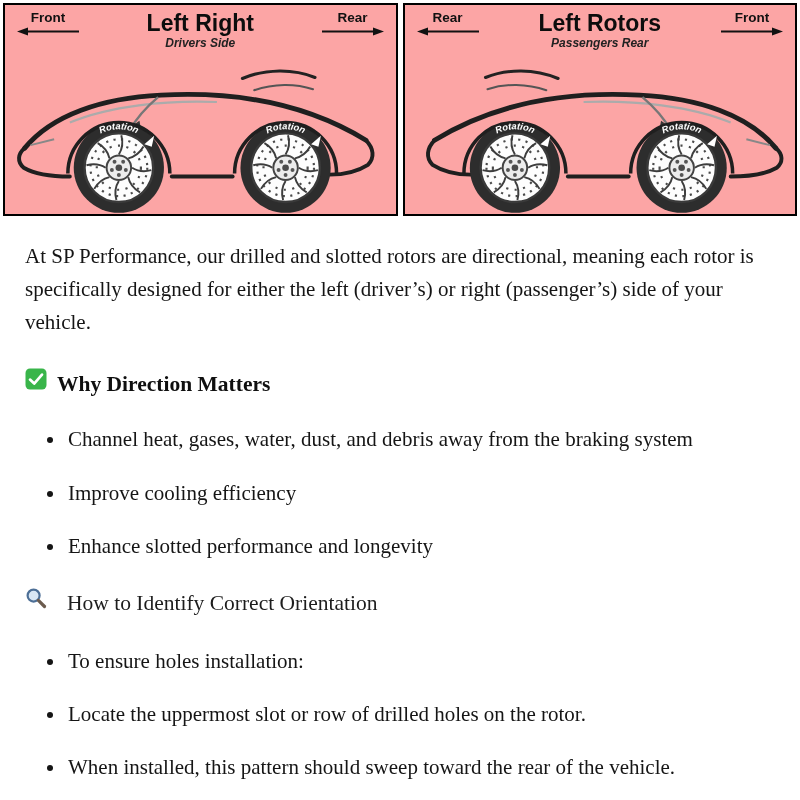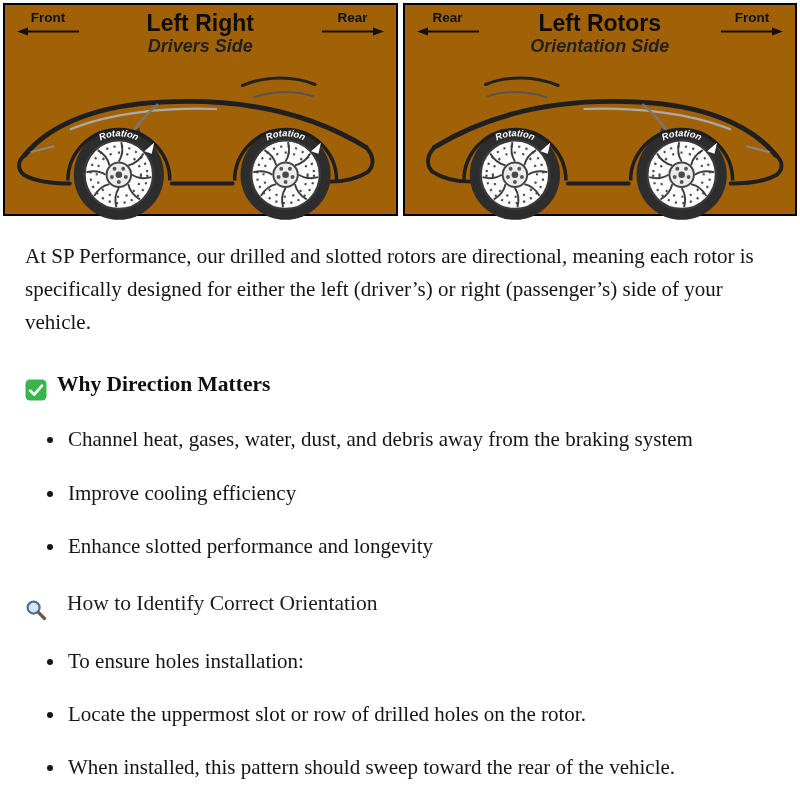--- a/index.html
+++ b/index.html
@@ -1,35 +1,35 @@
 <!DOCTYPE html>
 <html><head>
 <meta charset="utf-8">
 <style>
   * { box-sizing: border-box; margin: 0; padding: 0; }
   html,body { width: 800px; height: 800px; background: #ffffff; overflow: hidden; }
   body { font-family: "Liberation Serif", serif; color: #151515; }
 
   
   .diagram { display: flex; gap: 5px; padding: 3px 3px 0 3px; height: 216px; }
-  .panel { flex: 1; border: 2px solid #000; background: #a16207; display: flex; flex-direction: column; }
+  .panel { flex: 1; border: 2px solid #000; background: #fca5a5; display: flex; flex-direction: column; }
   .panel-header { display: grid; grid-template-columns: 80px 1fr 80px; align-items: start; padding: 6px 8px 0 8px; }
   .dir { display: flex; flex-direction: column; align-items: center; width: 70px; }
   .dir-label { font-family: "Liberation Sans", sans-serif; font-weight: bold; font-size: 13.5px; color: #111; line-height: 1.1; }
   .dir svg { display: block; margin-top: 1px; }
   .panel-titles { text-align: center; }
   .panel-title { font-family: "Liberation Sans", sans-serif; font-weight: bold; font-size: 23px; color: #0d0d0d; line-height: 1.05; }
-  .panel-sub { font-family: "Liberation Sans", sans-serif; font-weight: bold; font-style: italic; font-size: 18px; color: #222; margin-top: 1px; }
+  .panel-sub { font-family: "Liberation Sans", sans-serif; font-weight: bold; font-style: italic; font-size: 12px; color: #222; margin-top: 1px; }
   .car-box { flex: 1; padding: 2px 4px 2px 4px; }
   .car-box svg { width: 100%; height: 100%; display: block; }
 
   
   .article { padding: 18px 30px 8px 25px; font-size: 21px; line-height: 1.58; }
   .article p { margin: 6px 0 0 0; }
-  .sec-head { display: flex; align-items: flex-end; gap: 10px; margin: 28px 0 22px 0; font-size: 21.5px; font-weight: bold; color: #0f0f0f; }
+  .sec-head { display: flex; align-items: flex-start; gap: 10px; margin: 28px 0 22px 0; font-size: 21.5px; font-weight: bold; color: #0f0f0f; }
   .sec-head.regular { font-weight: normal; color: #1d1d1d; margin: 24px 0 24px 0; gap: 20px; }
   .sec-head .icon-wrap { display: inline-flex; flex: none; }
   .lead { margin: 0 0 14px 0; }
   ul.blist { list-style: disc; padding-left: 41px; margin: 16px 0 24px 0; }
   ul.blist li { padding-left: 2px; margin: 20px 0; }
 </style>
 </head>
 <body>
 
 <div class="diagram">
@@ -127,21 +127,21 @@
     <div class="panel-header">
       <div class="dir">
         <span class="dir-label">Rear</span>
         <svg width="62" height="9" viewBox="0 0 62 9">
           <line x1="9" y1="4.5" x2="62" y2="4.5" stroke="#111" stroke-width="2.2"></line>
           <polygon points="0,4.5 11,0.5 11,8.5" fill="#111"></polygon>
         </svg>
       </div>
       <div class="panel-titles">
         <div class="panel-title">Left Rotors</div>
-        <div class="panel-sub">Orientation Side</div>
+        <div class="panel-sub">Passengers Rear</div>
       </div>
       <div class="dir" style="justify-self:end;">
         <span class="dir-label">Front</span>
         <svg width="62" height="9" viewBox="0 0 62 9">
           <line x1="0" y1="4.5" x2="53" y2="4.5" stroke="#111" stroke-width="2.2"></line>
           <polygon points="62,4.5 51,0.5 51,8.5" fill="#111"></polygon>
         </svg>
       </div>
     </div>
     <div class="car-box" id="car-right">

